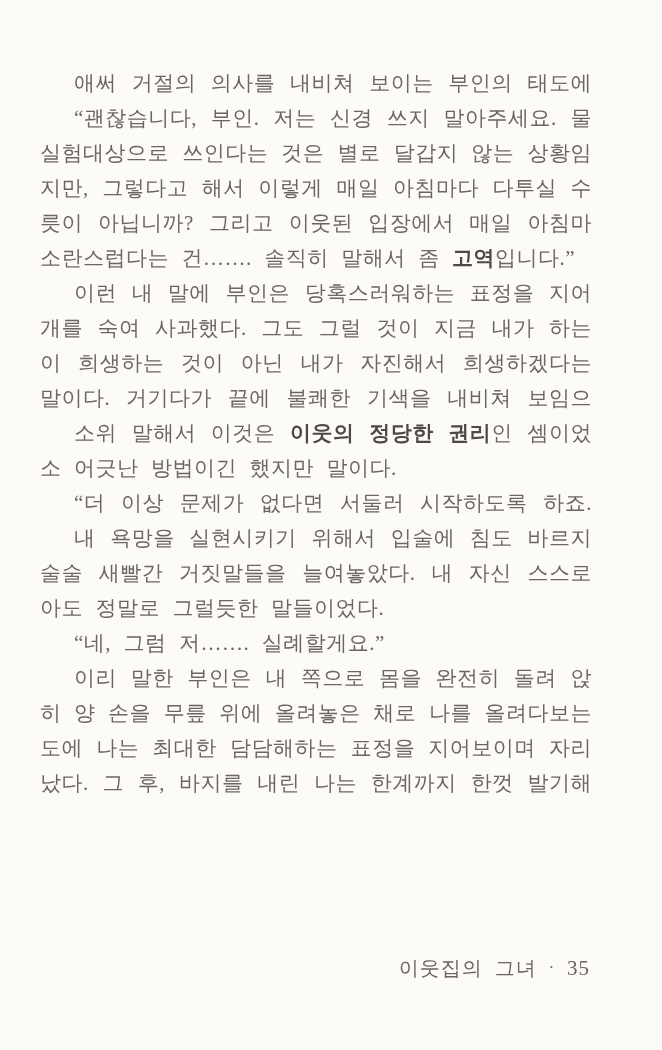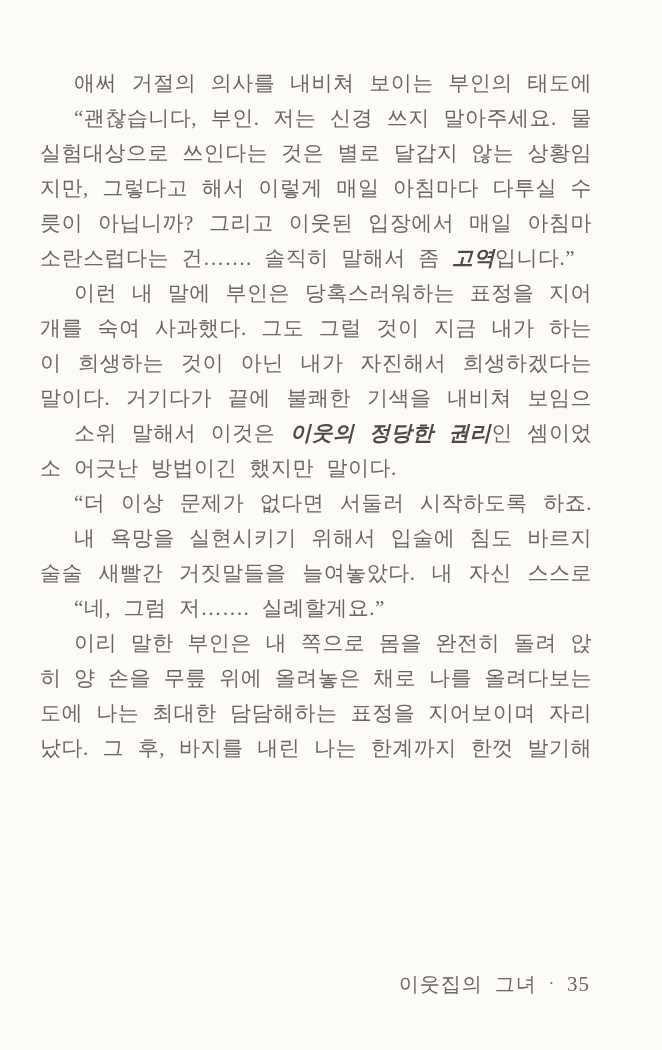--- a/index.html
+++ b/index.html
@@ -34,32 +34,30 @@
   }
   .line.fill {
     text-align-last: justify;
   }
   .line.indent {
     text-indent: 34px;
   }
   .run.bold {
     font-weight: bold;
     color: var(--bold-color, #4e4944);
-    font-style: italic;
   }
   .footer {
     position: absolute;
     top: 950px;
     right: 72px;
     font-size: 20px;
     line-height: 35px;
     color: var(--text-color, #6b6661);
     letter-spacing: 1px;
     word-spacing: 0.3em;
-    margin-top: 16px;
   }
   .footer .sep {
     display: inline-block;
     margin: 0 12px;
     font-size: 16px;
     vertical-align: 2px;
   }
   .footer .num {
     font-size: 21px;
   }
@@ -77,20 +75,21 @@
       <div class="line"><span class="run">소란스럽다는 건……. 솔직히 말해서 좀 </span><span class="run bold">고역</span><span class="run">입니다.”</span></div>
       <div class="line indent fill"><span class="run">이런 내 말에 부인은 당혹스러워하는 표정을 지어보이면서 고</span></div>
       <div class="line fill"><span class="run">개를 숙여 사과했다. 그도 그럴 것이 지금 내가 하는 말은 부인</span></div>
       <div class="line fill"><span class="run">이 희생하는 것이 아닌 내가 자진해서 희생하겠다는 말이었으니</span></div>
       <div class="line fill"><span class="run">말이다. 거기다가 끝에 불쾌한 기색을 내비쳐 보임으로서 부인이</span></div>
       <div class="line indent fill"><span class="run">소위 말해서 이것은 </span><span class="run bold">이웃의 정당한 권리</span><span class="run">인 셈이었다. 물론 다</span></div>
       <div class="line"><span class="run">소 어긋난 방법이긴 했지만 말이다.</span></div>
       <div class="line indent fill"><span class="run">“더 이상 문제가 없다면 서둘러 시작하도록 하죠. 저도 언제까</span></div>
       <div class="line indent fill"><span class="run">내 욕망을 실현시키기 위해서 입술에 침도 바르지 않은 채로,</span></div>
       <div class="line fill"><span class="run">술술 새빨간 거짓말들을 늘여놓았다. 내 자신 스스로가 생각해보</span></div>
+      <div class="line"><span class="run">아도 정말로 그럴듯한 말들이었다.</span></div>
       <div class="line indent"><span class="run">“네, 그럼 저……. 실례할게요.”</span></div>
       <div class="line indent fill"><span class="run">이리 말한 부인은 내 쪽으로 몸을 완전히 돌려 앉았다. 가지런</span></div>
       <div class="line fill"><span class="run">히 양 손을 무릎 위에 올려놓은 채로 나를 올려다보는 부인의 태</span></div>
       <div class="line fill"><span class="run">도에 나는 최대한 담담해하는 표정을 지어보이며 자리에서 일어</span></div>
       <div class="line fill"><span class="run">났다. 그 후, 바지를 내린 나는 한계까지 한껏 발기해 있는 페니</span></div>
     </div>
   <div class="footer">
     <span class="title">이웃집의 그녀</span><span class="sep">·</span><span class="num">35</span>
   </div>
 </div>

